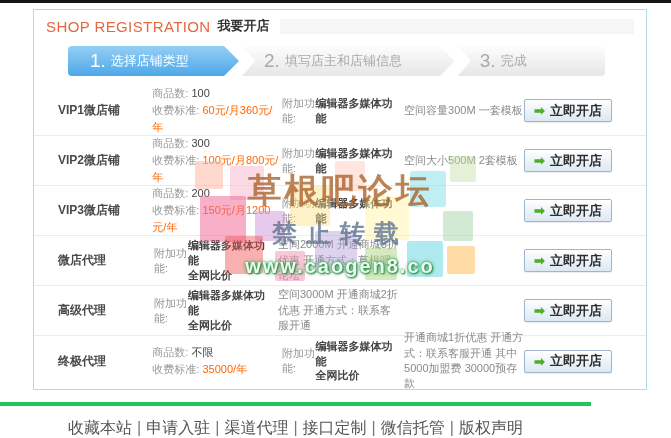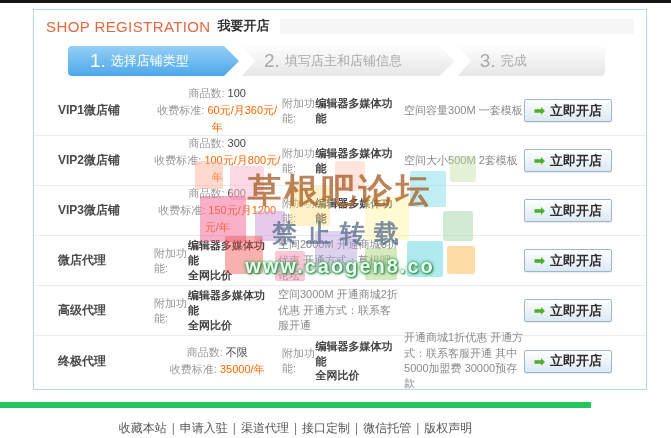--- a/index.html
+++ b/index.html
@@ -43,41 +43,41 @@
     clip-path:polygon(0 0, 100% 0, 100% 100%, 0 100%, 13px 50%);
   }
 
   .rows { position:absolute; left:0; top:76px; width:612px; }
   .row {
     display:flex; align-items:center; height:50px;
     border-bottom:1px solid #ececec; padding-left:24px;
   }
   .row:last-child { border-bottom:none; }
   .c-name { width:96px; font-size:12px; font-weight:bold; color:#4a4a4a; }
-  .c-info { width:132px; font-size:11px; color:#999; line-height:1.55;text-align:center; }
+  .c-info { width:132px; font-size:11px; color:#999; line-height:1.55; }
   .c-info .v { color:#444; }
   .c-info .price { color:#ff6600; }
   .c-addon-label { width:34px; font-size:11px; color:#999; line-height:1.35; }
   .c-addon { width:82px; font-size:11px; font-weight:bold; color:#444; line-height:1.35; margin-right:8px; }
   .c-space { width:122px; font-size:11px; color:#8a8a8a; line-height:1.4; }
   .c-action { margin-left:auto; margin-right:34px; }
   .open-btn {
     display:flex; align-items:center; justify-content:center; gap:5px;
     width:88px; height:23px; border:1px solid #9db6cb; border-radius:2px;
     background:linear-gradient(#ffffff,#dbe8f3);
     font-family:"Liberation Sans", sans-serif;
     font-size:13px; font-weight:bold; color:#2d2d2d; cursor:pointer;
     box-shadow:0 1px 1px rgba(0,0,0,.08);
   }
   .arrow-ic { color:#4caf28; font-size:13px; line-height:1; }
 
   .footer {
     position:absolute; left:0; top:402px; width:591px;
-    border-top:6px solid #22c55e; padding-top:12px;
-    text-align:center; font-size:12px; color:#555;
+    border-top:4px solid #22c55e; padding-top:12px;
+    text-align:center; font-size:16px; color:#555;
   }
   .footer a { color:#555; text-decoration:none; margin:0 1px; cursor:pointer; }
   .footer .sep { color:#777; margin:0 4px; }
 
   .wm {
     position:absolute; left:195px; top:156px; width:290px; height:132px;
     pointer-events:none; text-align:center; z-index:5;
   }
   .wm .sq { position:absolute; border-radius:2px; }
   .wm-l1 { position:relative; font-size:34px; font-weight:bold; color:rgba(168,96,40,.78); letter-spacing:3px; margin-top:12px; }
@@ -154,21 +154,21 @@
         <button class="open-btn">
           <span class="arrow-ic">➡</span>
           <span>立即开店</span>
         </button>
       </div>
     </div>
 
     <div class="row">
       <div class="c-name">VIP3微店铺</div>
       <div class="c-info">
-        <div><span>商品数:</span> <span class="v">600</span></div>
+        <div><span>商品数:</span> <span class="v">200</span></div>
         <div><span>收费标准:</span> <span class="price">150元/月1200元/年</span></div>
       </div>
       <div class="c-addon-label">附加功能:</div>
       <div class="c-addon">
         <div>编辑器多媒体功能</div>
         <div></div>
       </div>
       <div class="c-space"></div>
       <div class="c-action">
         <button class="open-btn">

